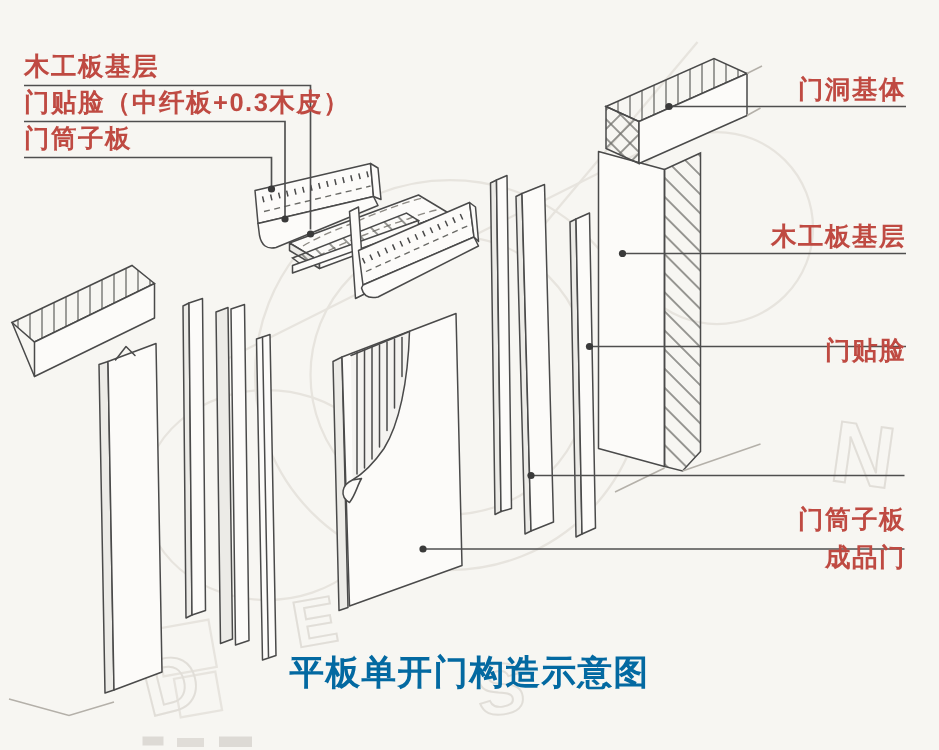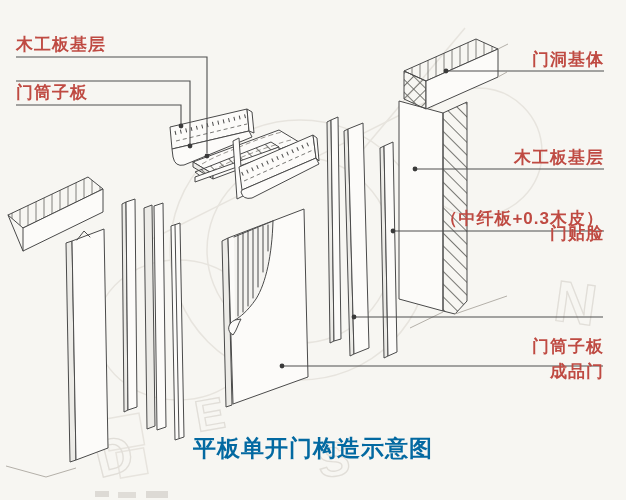--- a/index.html
+++ b/index.html
@@ -185,24 +185,24 @@
       <line class="leader" x1="393" y1="231" x2="604" y2="231"></line>
       <circle class="dot" cx="393" cy="231" r="2.4"></circle>
       <line class="leader" x1="354" y1="317" x2="603" y2="317"></line>
       <circle class="dot" cx="354" cy="317" r="2.4"></circle>
       <line class="leader" x1="282" y1="366" x2="603" y2="366"></line>
       <circle class="dot" cx="282" cy="366" r="2.4"></circle>
     </g>
   </svg>
 
   <div class="callout" style="left:16px;top:37px;">木工板基层</div>
+  <div class="callout" style="left:16px;top:61px;">门贴脸（中纤板+0.3木皮）</div>
   <div class="callout" style="left:16px;top:85px;">门筒子板</div>
 
   <div class="callout right" style="top:52px;">门洞基体</div>
   <div class="callout right" style="top:150px;">木工板基层</div>
   <div class="callout right" style="top:188px;margin-top:38px;">门贴脸</div>
-  <div class="callout right" style="top:211px;">（中纤板+0.3木皮）</div>
   <div class="callout right" style="top:295px;margin-top:44px;">门筒子板</div>
   <div class="callout right" style="top:364px;">成品门</div>
 
   <div id="title">平板单开门构造示意图</div>
 
 </div>
 
 </body></html>

